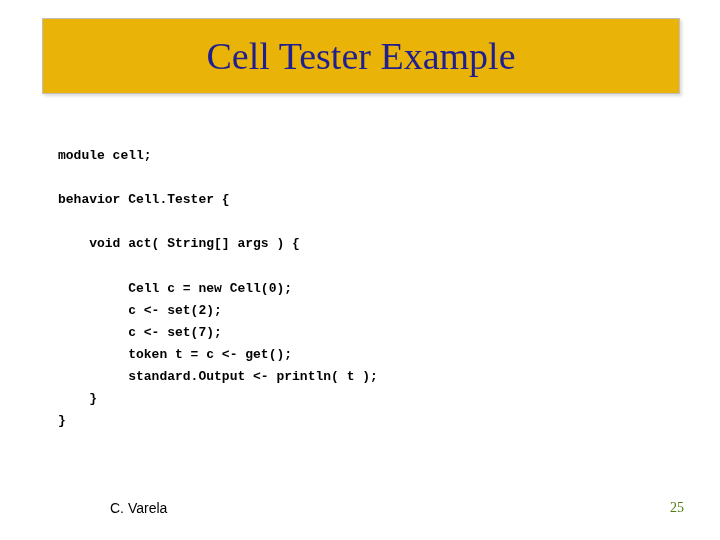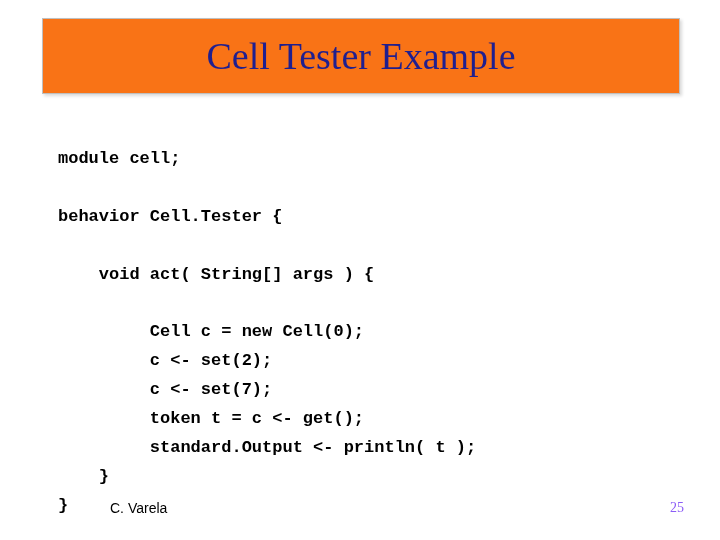--- a/index.html
+++ b/index.html
@@ -16,52 +16,52 @@
     position: absolute;
     top: 18px;
     left: 42px;
     width: 636px;
     height: 74px;
     border: 1px solid #bfbfbf;
     box-shadow: 2px 2px 3px rgba(0,0,0,0.15);
     display: flex;
     align-items: center;
     justify-content: center;
-    background: #f97316;
+    background: #eab308;
   }
   .title-text {
     font-size: 38px;
     color: #1f1f8f;
     font-family: "Times New Roman", Times, serif;
   }
   .code-block {
     position: absolute;
     top: 145px;
     left: 58px;
     font-family: "Courier New", Courier, monospace;
-    font-size: 17px;
+    font-size: 13px;
     font-weight: bold;
     color: #000;
     white-space: pre;
     line-height: 1.7;
   }
   .footer-left {
     position: absolute;
     bottom: 24px;
     left: 110px;
     font-size: 14px;
     color: #000;
     font-family: Liberation Sans, sans-serif;
   }
   .footer-right {
     position: absolute;
     bottom: 24px;
     right: 36px;
     font-size: 14px;
-    color: #8b5cf6;
+    color: #4d7c0f;
     font-family: "Times New Roman", Times, serif;
   }
 </style>
 </head>
 <body>
 
 <div class="title-box">
   <span class="title-text">Cell Tester Example</span>
 </div>
 

